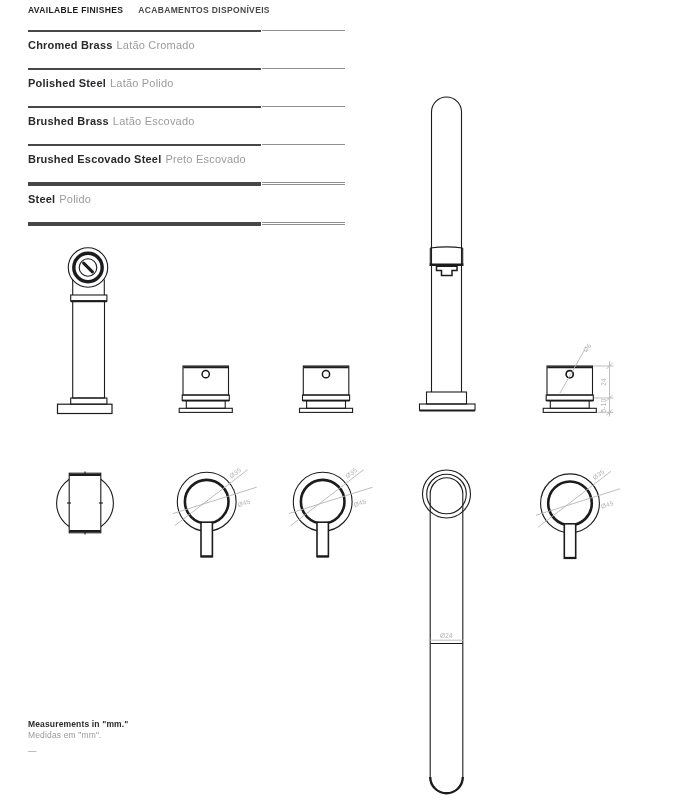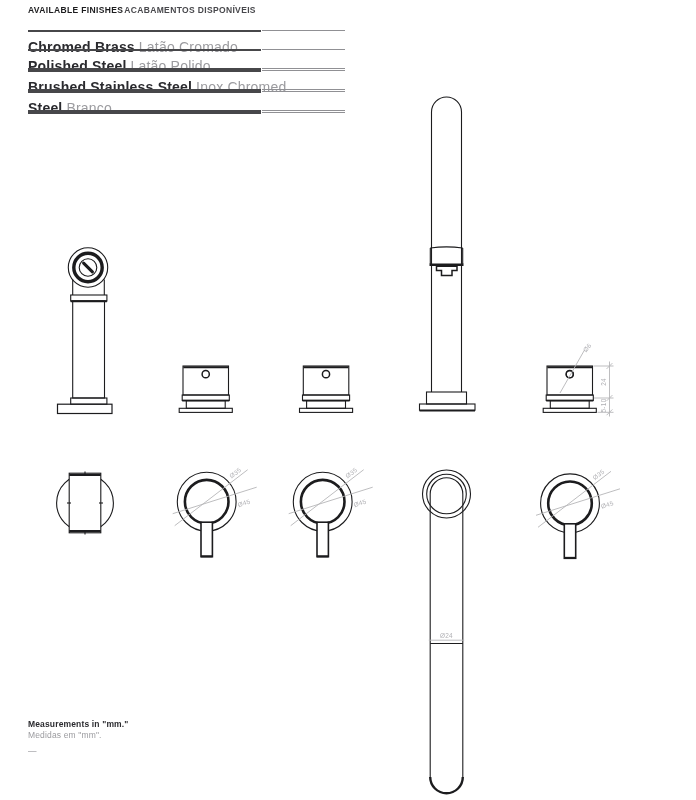--- a/index.html
+++ b/index.html
@@ -8,28 +8,28 @@
     position:relative;
     background:#ffffff;
     font-family:"Liberation Sans", sans-serif;
     color:#1d1d1f;
     overflow:hidden;
   }
   .abs { position:absolute; }
 
   
   .header { left:28px; top:5px; font-size:8.5px; font-weight:bold; letter-spacing:.35px; white-space:nowrap; }
-  .header .pt { color:#48484c; margin-left:1px; }
+  .header .pt { color:#48484c; margin-left:15px; }
 
   
   .table { left:28px; top:30px; width:317px; }
   .rule { position:relative; height:2px; }
   .rule .l { position:absolute; left:0; top:.4px; width:233px; height:1.7px; background:#47474a; }
   .rule .r { position:absolute; left:234px; top:-.4px; width:83px; height:1.4px; background:#909094; }
-  .frow { height:17px; padding-top:7px; font-size:14px; white-space:nowrap; }
+  .frow { height:36px; padding-top:7px; font-size:11px; white-space:nowrap; }
   .frow .en { font-weight:bold; color:#2a2a2e; letter-spacing:.2px; }
   .frow .pt { color:#9b9b9f; margin-left:4px; letter-spacing:.2px; }
 
   
   .footer { left:28px; top:719px; font-size:8.5px; line-height:11px; letter-spacing:.15px; }
   .footer .b  { font-weight:bold; color:#2a2a2e; }
   .footer .g  { color:#9b9b9f; }
   .footer .dash { color:#9b9b9f; margin:5px 0 6px 0; }
 
   
@@ -63,40 +63,43 @@
     </div>
 
   <div class="frow">
     <span class="en">Polished Steel</span><span class="pt">Latão Polido</span>
   </div>
   <div class="rule">
       <span class="l"></span>
       <span class="r"></span>
     </div>
 
-  <div class="rule">
-      <span class="l"></span>
-      <span class="r"></span>
-    </div>
-
-  <div class="frow">
-    <span class="en">Brushed Stainless Steel</span><span class="pt">Inox Chromed</span>
-  </div>
-  <div class="rule">
-      <span class="l"></span>
-      <span class="r"></span>
-    </div>
-
-  <div class="rule">
-      <span class="l"></span>
-      <span class="r"></span>
-    </div>
-
-  <div class="frow">
-    <span class="en">Steel</span><span class="pt">Branco</span>
+  <div class="frow">
+    <span class="en">Brushed Brass</span><span class="pt">Latão Escovado</span>
+  </div>
+  <div class="rule">
+      <span class="l"></span>
+      <span class="r"></span>
+    </div>
+
+  <div class="frow">
+    <span class="en">Brushed Escovado Steel</span><span class="pt">Preto Escovado</span>
+  </div>
+  <div class="rule">
+      <span class="l"></span>
+      <span class="r"></span>
+    </div>
+
+  <div class="rule">
+      <span class="l"></span>
+      <span class="r"></span>
+    </div>
+
+  <div class="frow">
+    <span class="en">Steel</span><span class="pt">Polido</span>
   </div>
   <div class="rule">
       <span class="l"></span>
       <span class="r"></span>
     </div>
 
   <div class="rule">
       <span class="l"></span>
       <span class="r"></span>
     </div>

